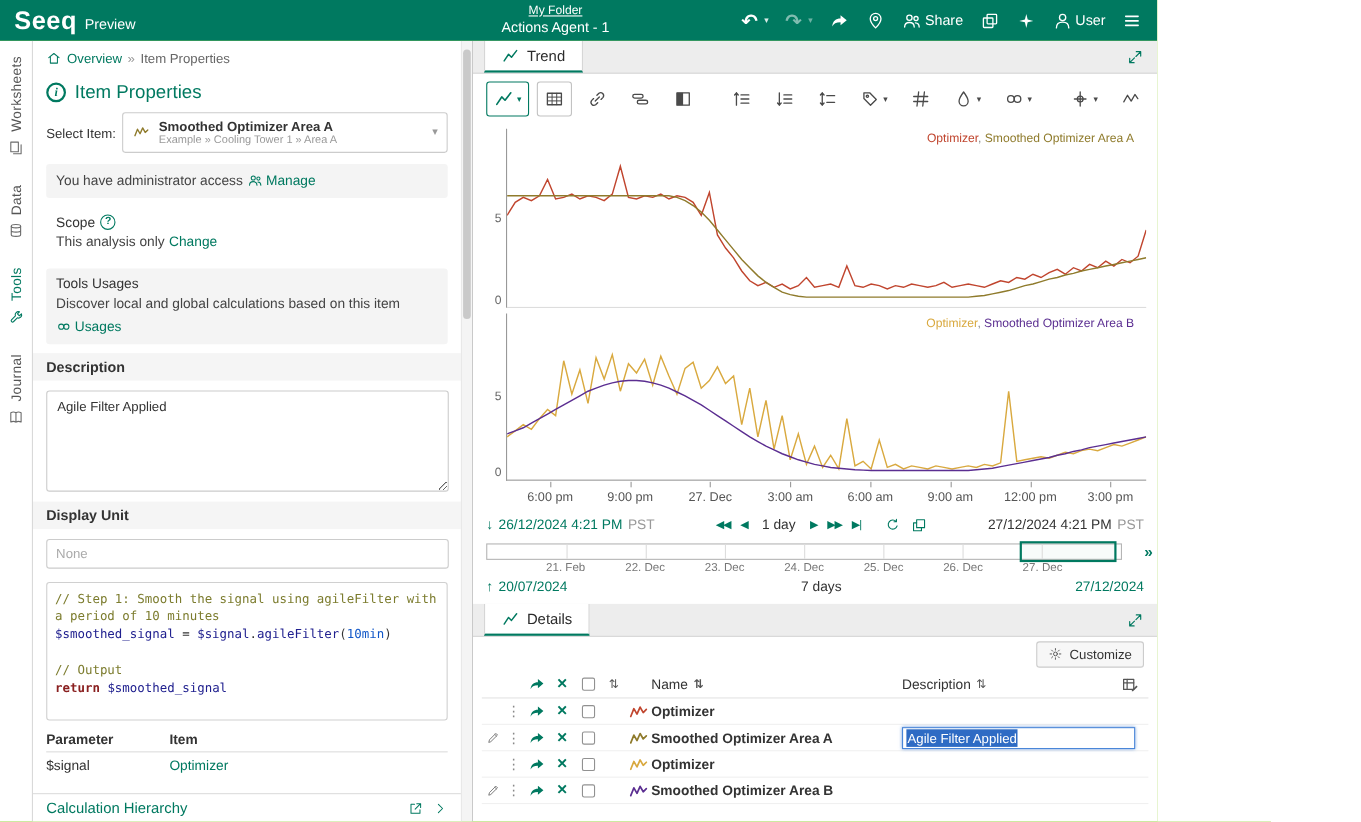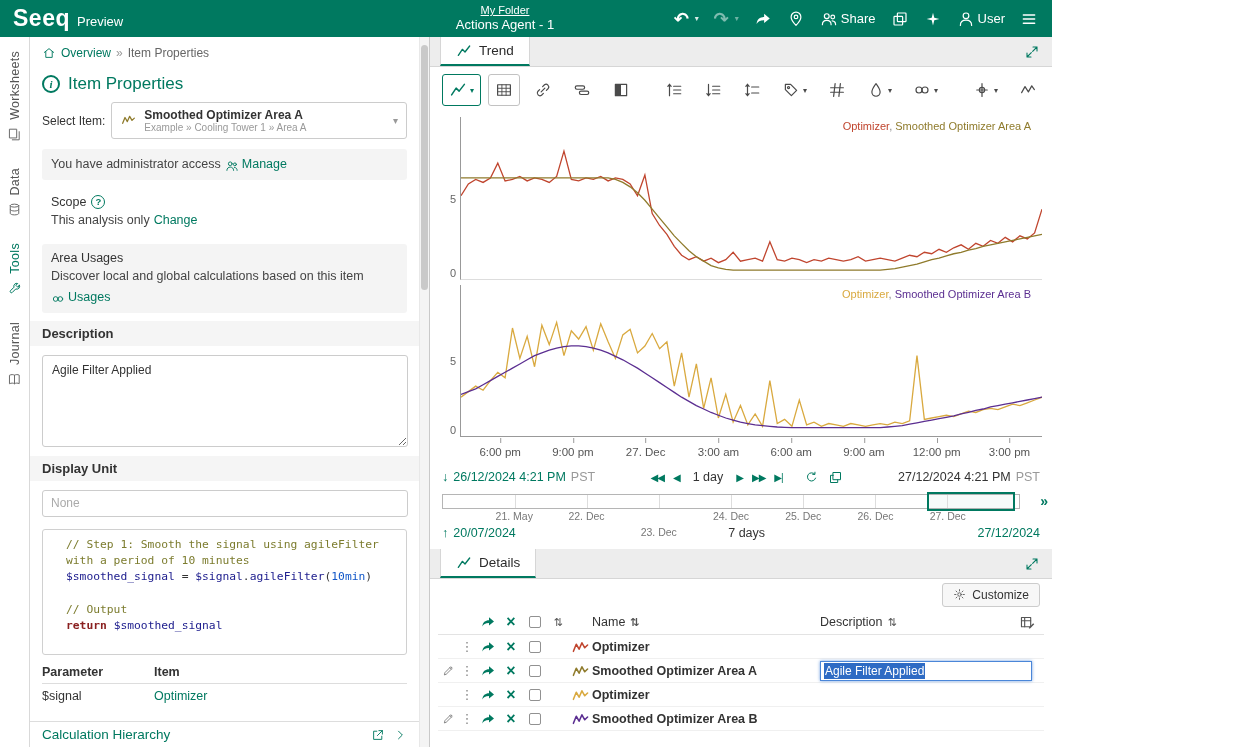--- a/index.html
+++ b/index.html
@@ -47,28 +47,28 @@
 .item-select{flex:1;display:flex;align-items:center;gap:7px;border:1px solid #ccc;border-radius:3px;height:37px;padding:0 8px;cursor:pointer;min-width:0;background:#fff}
 .sig-ic{width:17px;height:14px;flex:0 0 auto}
 .sel-texts{min-width:0;flex:1}
 .sel-name{font-size:12px;font-weight:bold;color:#333;white-space:nowrap;overflow:hidden;text-overflow:ellipsis}
 .sel-path{font-size:10px;color:#999;white-space:nowrap;overflow:hidden;text-overflow:ellipsis}
 .sel-caret{color:#999;font-size:10px}
 .sec{margin:0 22px 8px 12px;padding:7px 9px;border-radius:3px;font-size:12.5px}
 .sec.gray{background:#f4f4f4}
 .sec-title{color:#333;margin-bottom:3px;display:flex;align-items:center;gap:5px}
 .sec-body{color:#444;display:flex;align-items:center;flex-wrap:wrap;gap:4px;line-height:1.35}
-.tlink{color:var(--accent);display:inline-flex;align-items:flex-end;gap:3px;cursor:pointer}
+.tlink{color:var(--accent);display:inline-flex;align-items:center;gap:3px;cursor:pointer}
 .lk-ic{width:14px;height:14px}
 .qbadge{width:14px;height:14px;border:1.5px solid var(--accent);color:var(--accent);border-radius:50%;font-size:9.5px;font-weight:bold;display:inline-flex;align-items:center;justify-content:center;cursor:pointer}
 .strip{background:#f5f5f5;padding:5px 12px;font-weight:bold;font-size:13px;color:#333}
 .desc-area{display:block;margin:9px 12px;width:366px;height:92px;border:1px solid #ccc;border-radius:3px;padding:7px 9px;font-family:"Liberation Sans",sans-serif;font-size:12px;color:#333;resize:vertical}
 .unit-input{display:block;margin:9px 12px 12px;width:366px;height:27px;border:1px solid #ccc;border-radius:3px;padding:0 8px;font-size:12px;color:#333;font-family:inherit}
 .unit-input::placeholder{color:#aaa}
-.formula-box{margin:8px 22px 6px 12px;border:1px solid #d0d0d0;border-radius:3px;padding:7px 23px;font-family:"DejaVu Sans Mono",monospace;font-size:11.3px;line-height:1.45;min-height:126px;cursor:text}
+.formula-box{margin:8px 22px 6px 12px;border:1px solid #d0d0d0;border-radius:3px;padding:7px 7px;font-family:"DejaVu Sans Mono",monospace;font-size:11.3px;line-height:1.45;min-height:126px;cursor:text}
 .fline{min-height:1.1em;word-wrap:break-word}
 .fc-comment{color:#7c7c2e}
 .fc-var{color:#20208f}
 .fc-fn{color:#20208f}
 .fc-num{color:#1157c8}
 .fc-kw{color:#8a2020;font-weight:bold}
 .fc-op{color:#333}
 .param-table{margin:4px 22px 0 12px;font-size:12.5px}
 .pt-head{display:flex;font-weight:bold;border-bottom:1px solid #ddd;padding:4px 0}
 .pt-c1{width:112px}
@@ -335,21 +335,21 @@
       <div class="sec-title">
           <span>Scope</span>
           <span class="qbadge">?</span>
         </div>
       <div class="sec-body">
         <span>This analysis only</span>
         <a class="tlink">Change</a>
       </div>
     </div>
     <div class="sec gray">
-      <div class="sec-title">Area Usages</div>
+      <div class="sec-title">Tools Usages</div>
       <div class="sec-body">
         <span>Discover local and global calculations based on this item</span>
         <a class="tlink">
             <span class="lk-ic" data-icon="loop">
               <svg viewBox="0 0 24 24">
                 <g fill="none" stroke="currentColor" stroke-width="1.6" stroke-linecap="round" stroke-linejoin="round">
                   <circle cx="8" cy="12" r="4"></circle>
                   <circle cx="16" cy="12" r="4"></circle>
                 </g>
               </svg>
@@ -620,23 +620,23 @@
       <div class="tl-tick" style="left: 12.5%;"></div>
           <div class="tl-tick" style="left: 25%;"></div>
           <div class="tl-tick" style="left: 37.5%;"></div>
           <div class="tl-tick" style="left: 50%;"></div>
           <div class="tl-tick" style="left: 62.5%;"></div>
           <div class="tl-tick" style="left: 75%;"></div>
           <div class="tl-tick" style="left: 87.5%;"></div>
         </div>
       <span class="tl-end">»</span>
       <div class="tl-labels">
-          <span class="tl-lab" style="left: 12.5%;">21. May</span>
+          <span class="tl-lab" style="left: 12.5%;">21. Feb</span>
           <span class="tl-lab" style="left: 25%;">22. Dec</span>
-          <span class="tl-lab" style="left: 37.5%; margin-top: 16px;">23. Dec</span>
+          <span class="tl-lab" style="left: 37.5%;">23. Dec</span>
           <span class="tl-lab" style="left: 50%;">24. Dec</span>
           <span class="tl-lab" style="left: 62.5%;">25. Dec</span>
           <span class="tl-lab" style="left: 75%;">26. Dec</span>
           <span class="tl-lab" style="left: 87.5%;">27. Dec</span>
         </div>
       <div class="invest-row">
         <div class="iv-left">
             <span class="tglyph">↑</span>
             <span>20/07/2024</span>
           </div>

